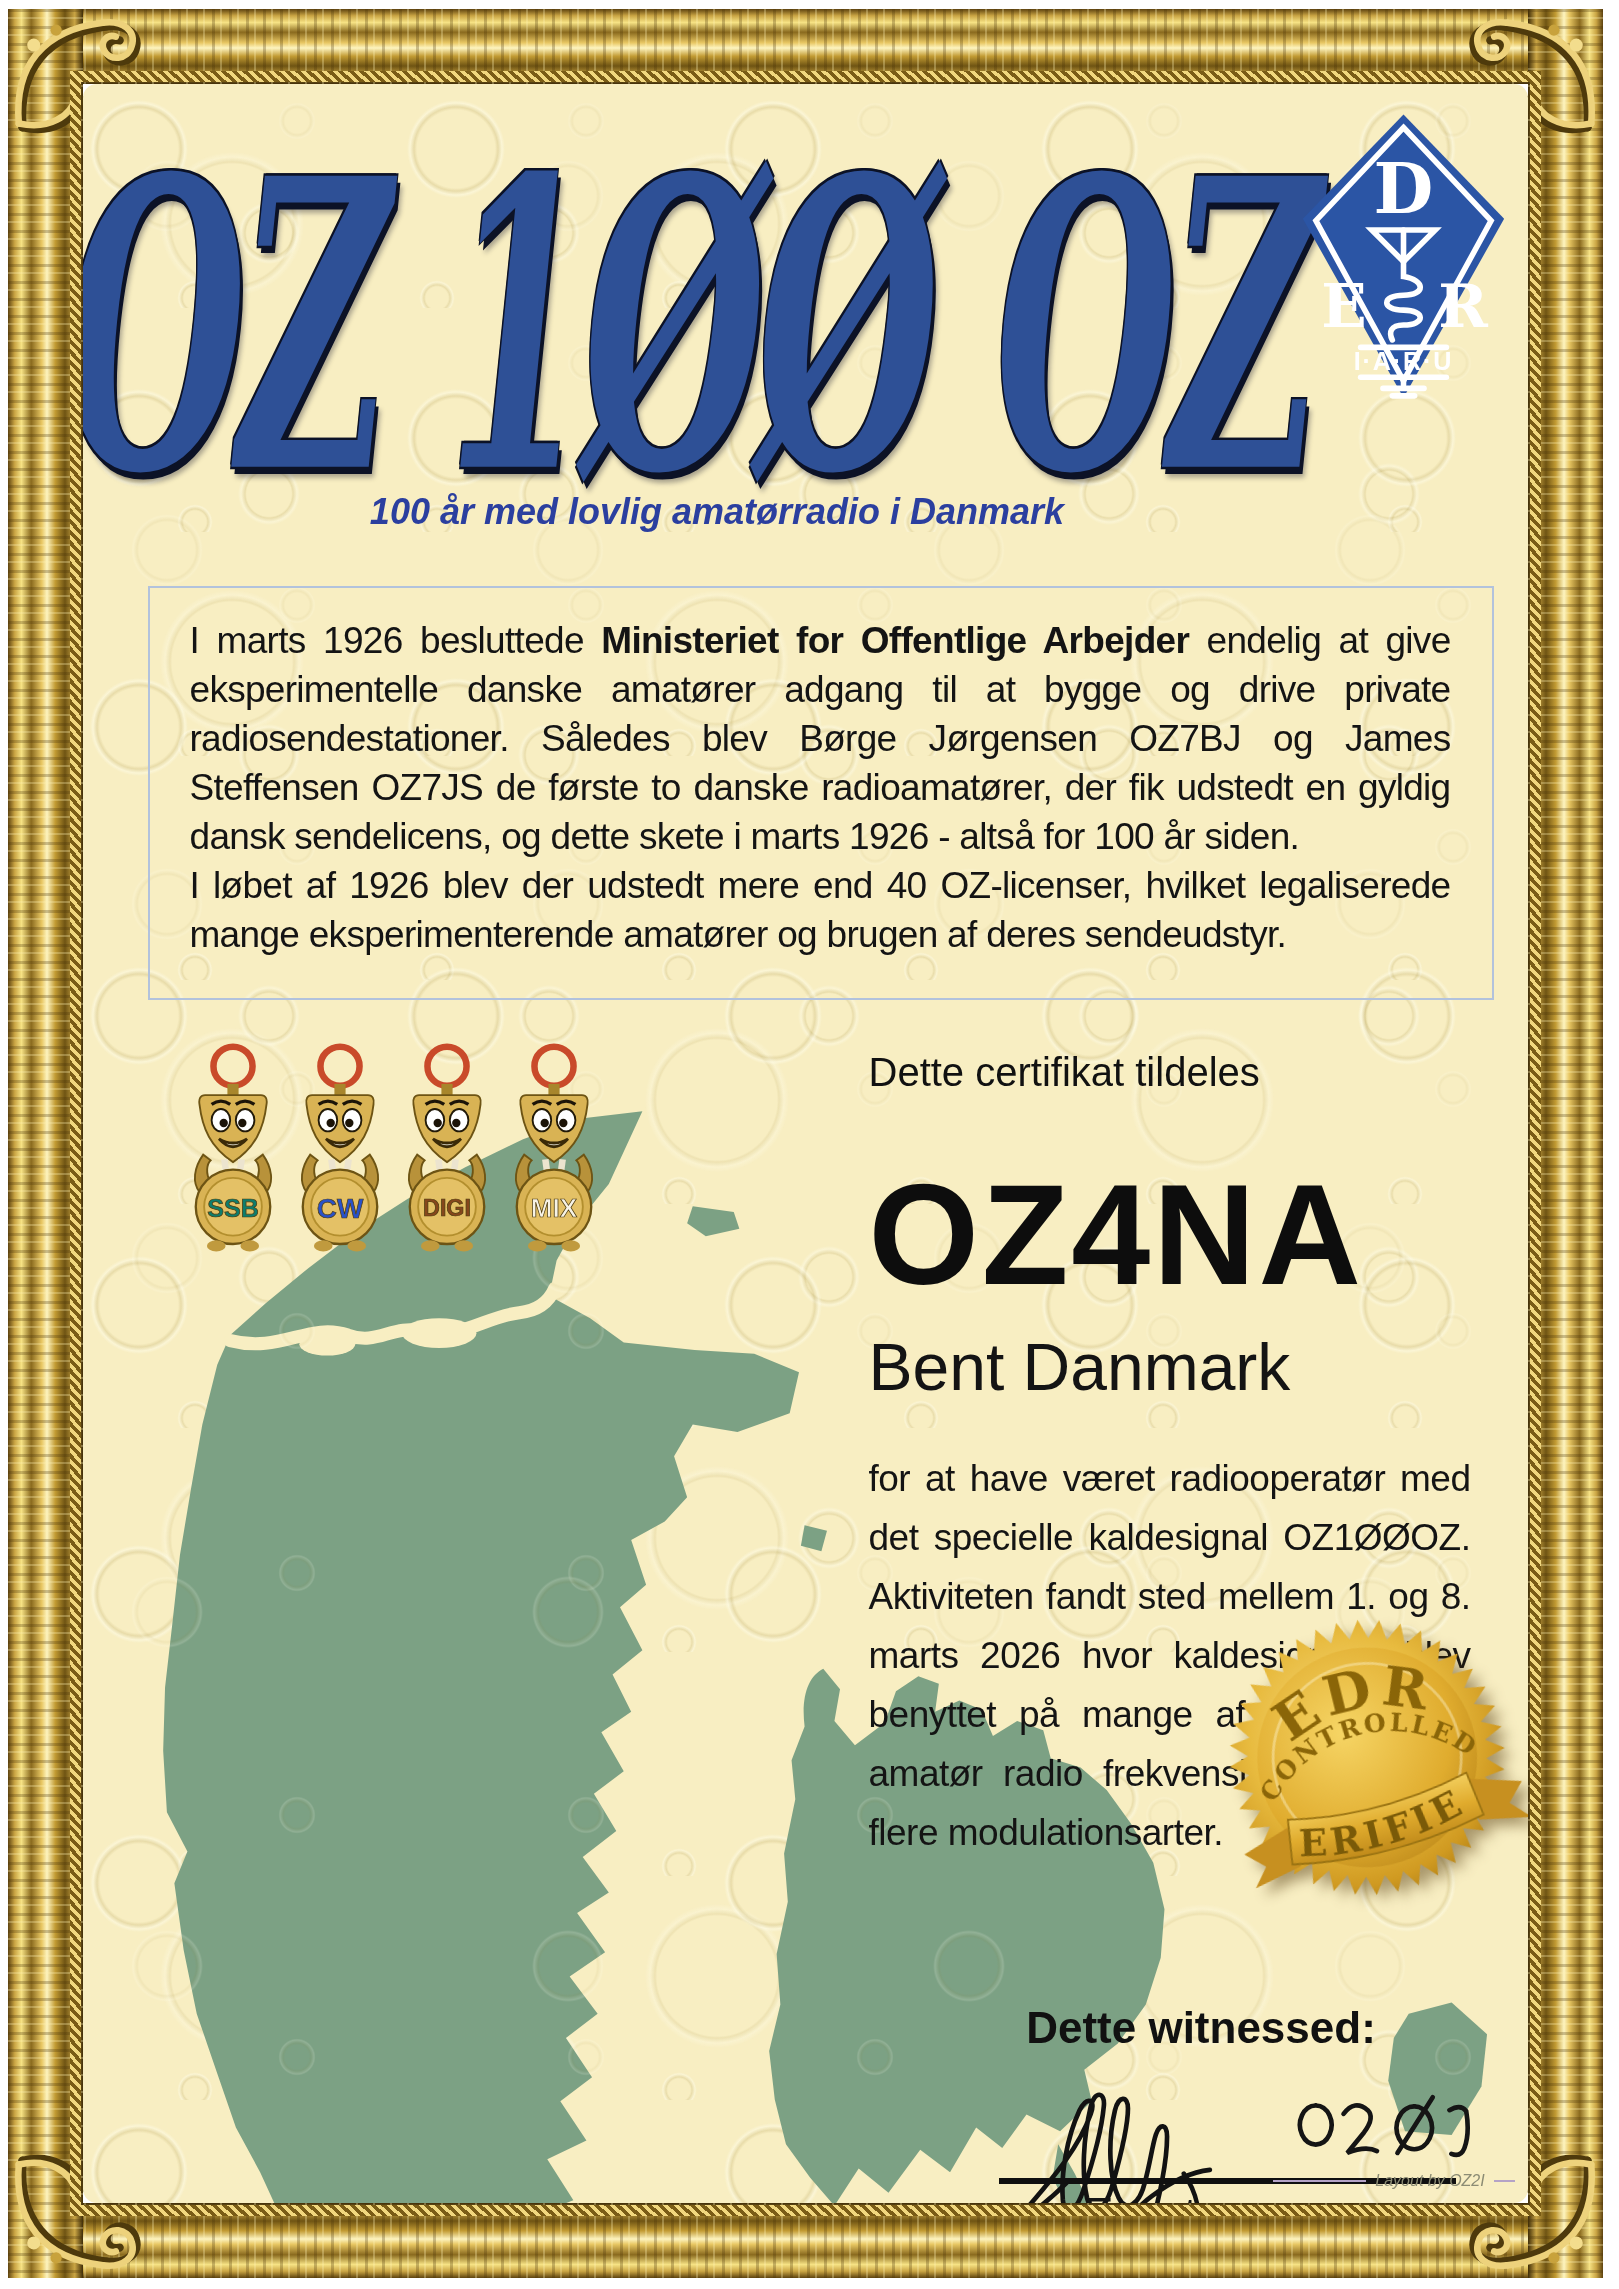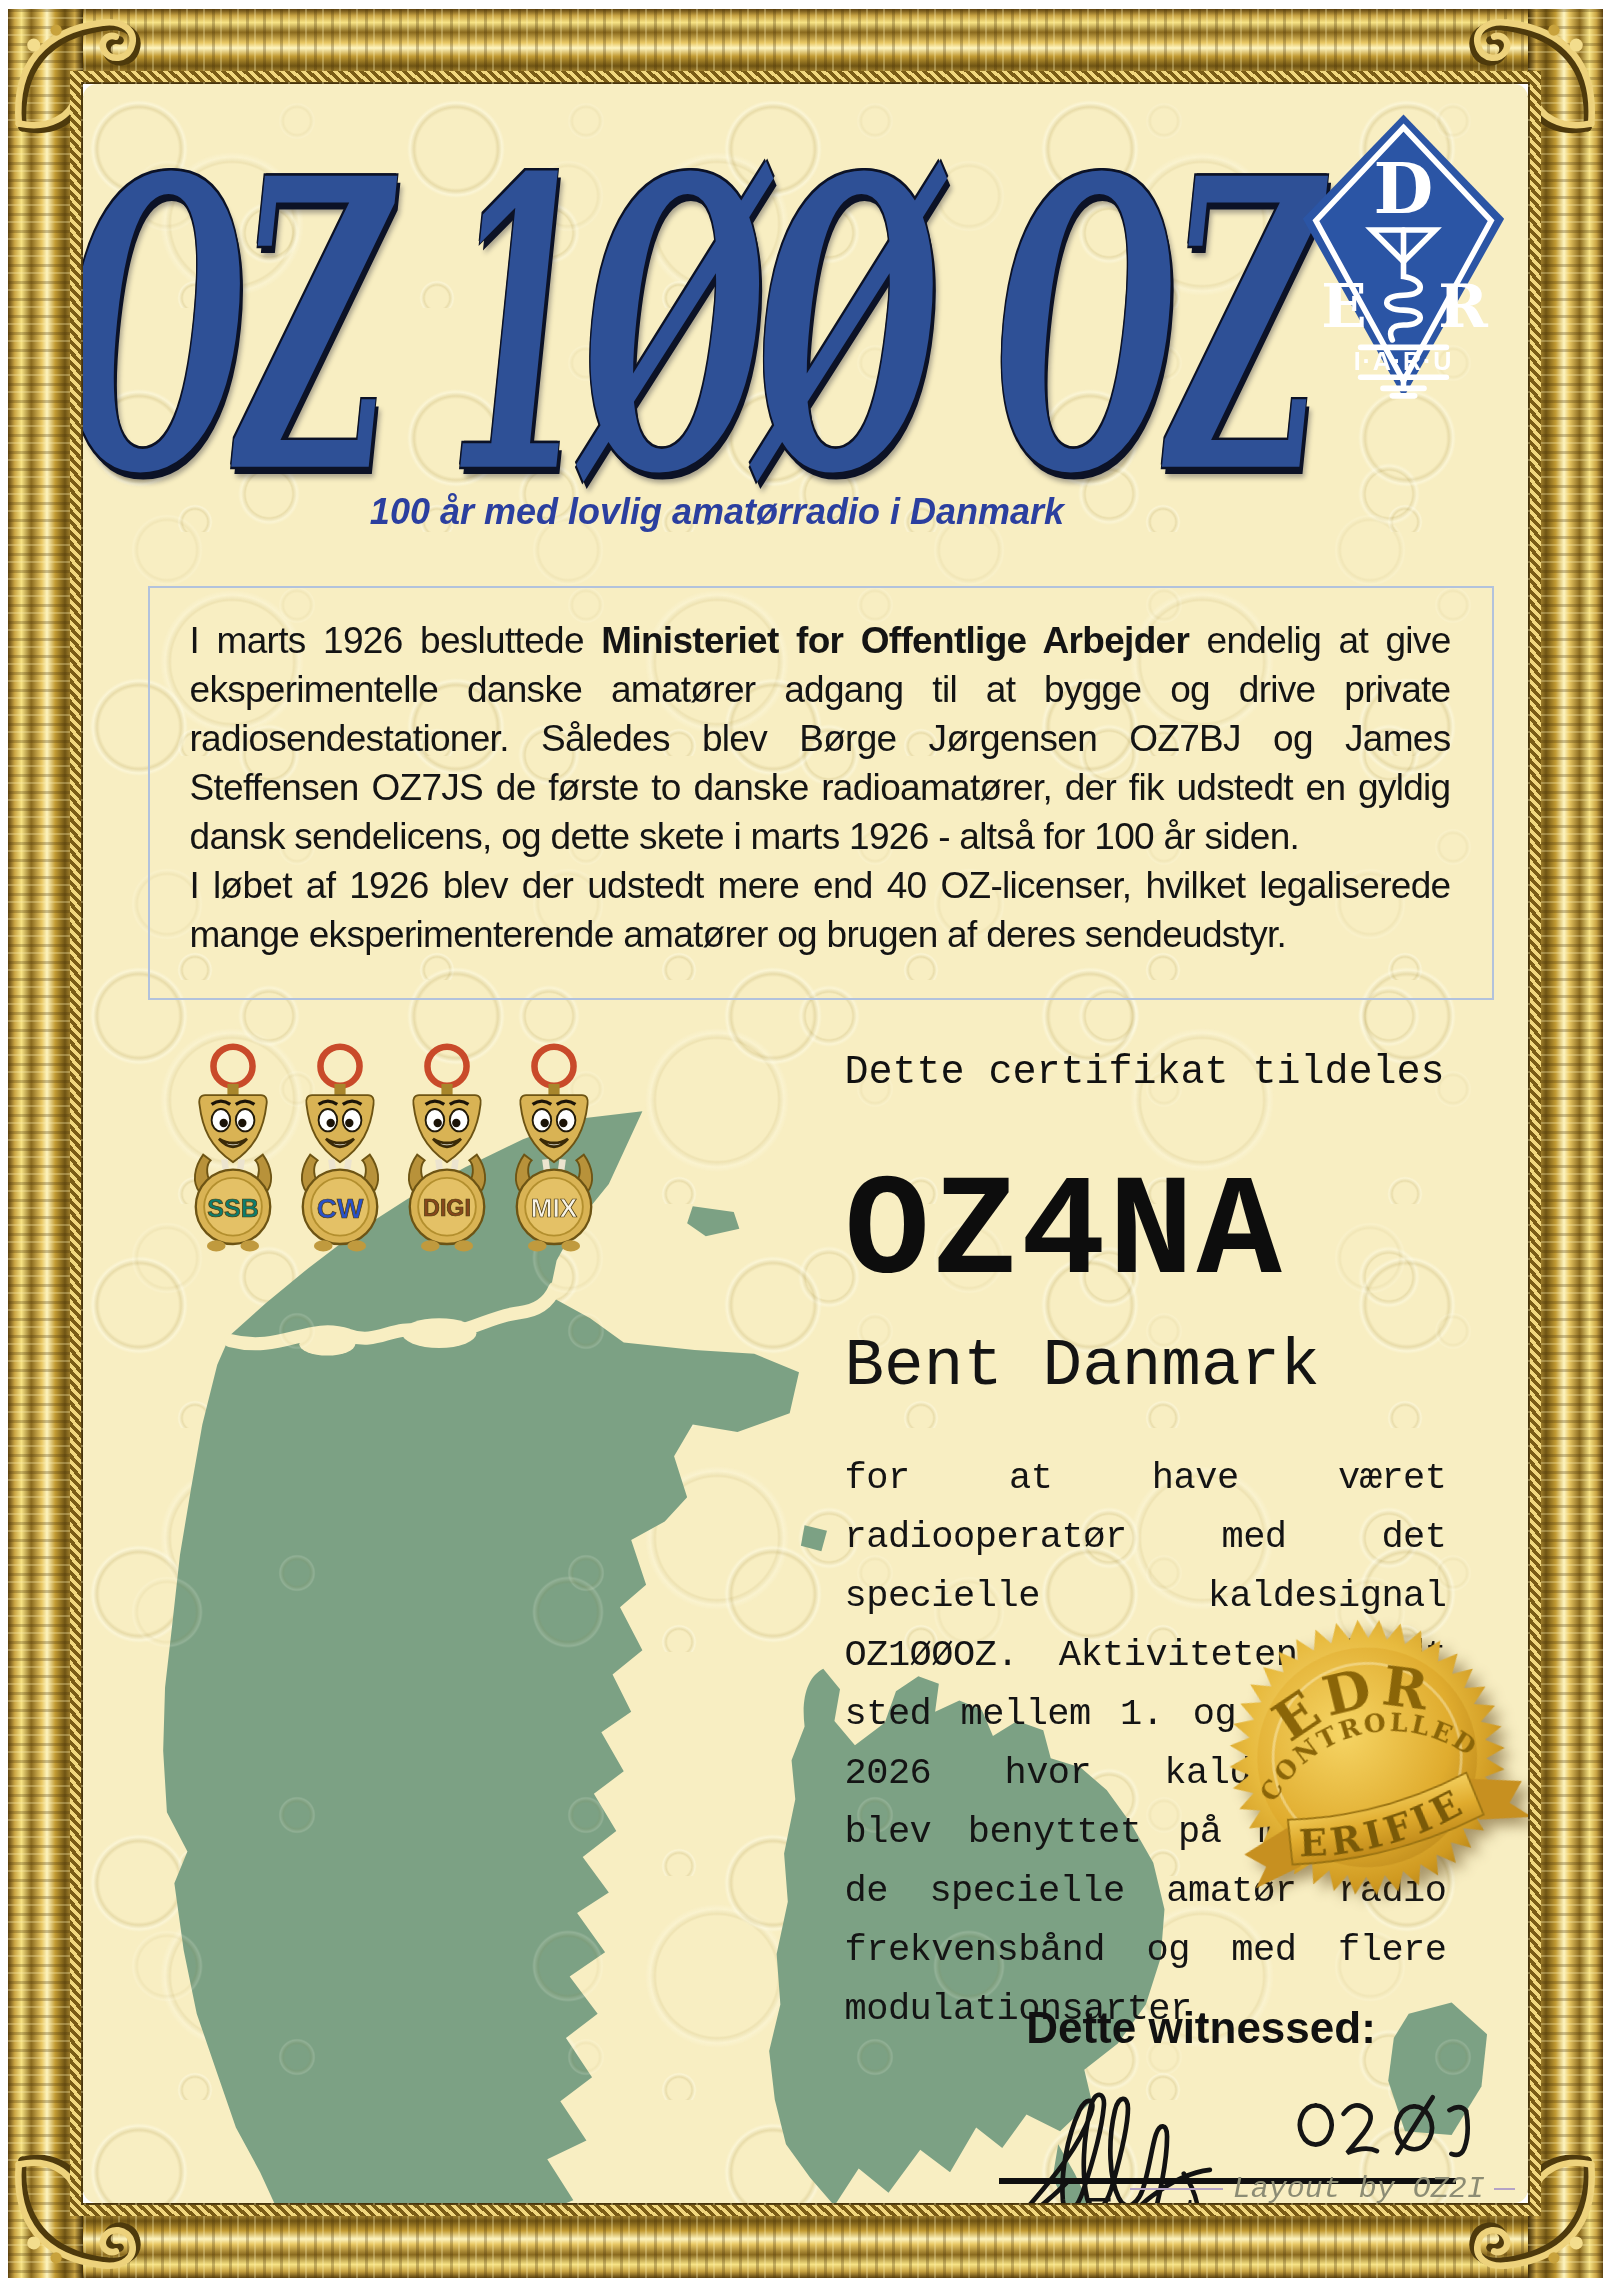--- a/index.html
+++ b/index.html
@@ -51,41 +51,41 @@
   .edr-logo{position:absolute;left:1218px;top:26px;width:205px;height:294px;}
   
   .intro-box{position:absolute;left:65px;top:502px;width:1346px;height:414px;
     border:2.8px solid #b2c2dc;box-sizing:border-box;padding:28px 41px 0 40px;}
   .intro-text{font-size:37px;line-height:49px;color:#141414;text-align:justify;letter-spacing:-0.7px;}
   .intro-text b{font-weight:bold;}
   
   .medals{position:absolute;left:107px;top:958px;display:flex;gap:21px;}
   .medal{width:86px;height:216px;}
   
-  .award-col{position:absolute;left:762px;width:602px;font-family:Liberation Mono, monospace;}
+  .award-col{position:absolute;left:786px;width:602px;}
   .presented{top:966px;font-size:40px;color:#111;}
   .callsign{top:1072px;font-size:142px;font-weight:bold;color:#0d0d0d;letter-spacing:2.8px;line-height:158px;}
   .opname{top:1245px;font-size:66px;color:#141414;letter-spacing:0px;}
   .award-body{top:1365px;font-size:37px;line-height:59px;color:#141414;text-align:justify;letter-spacing:-0.5px;}
   
   .seal{position:absolute;left:1112px;top:1531px;width:373px;height:326px;
     transform:rotate(-13deg);filter:drop-shadow(7.5px 9.3px 6.5px rgba(70,45,0,.45));}
   
   .witness-head{position:absolute;left:876px;top:1919px;width:485px;text-align:center;
     font-size:44px;font-weight:bold;color:#111;}
   .sig-svg{position:absolute;left:918px;top:1950px;width:280px;height:242px;}
   .sig-callsign{position:absolute;left:1212px;top:2002px;width:177px;height:79px;}
   .sig-line{position:absolute;left:916px;top:2094px;width:457px;height:5.6px;background:#101010;}
   .sig-role{position:absolute;left:916px;top:2105px;width:457px;text-align:center;
     font-size:44px;color:#141414;}
   
   .credit{position:absolute;right:13px;top:2088px;display:flex;align-items:center;gap:9.3px;}
   .credit-line{width:93px;height:1.9px;background:#b5a3c6;}
   .credit-dash{width:20.5px;height:1.9px;background:#b5a3c6;}
-  .credit-text{font-family:Liberation Mono, monospace;font-style:italic;font-size:30px;color:#8c8c74;}
+  .credit-text{font-family:Liberation Sans, sans-serif;font-style:italic;font-size:16px;color:#8c8c74;}
   
   .map-svg{position:absolute;left:0;top:1016px;width:1446px;height:1104px;z-index:1;}
   .abs{position:absolute;}
 </style>
 </head>
 <body>
 
 <div class="page">
   <div class="frame">
     <div class="f-strip f-top"></div>

